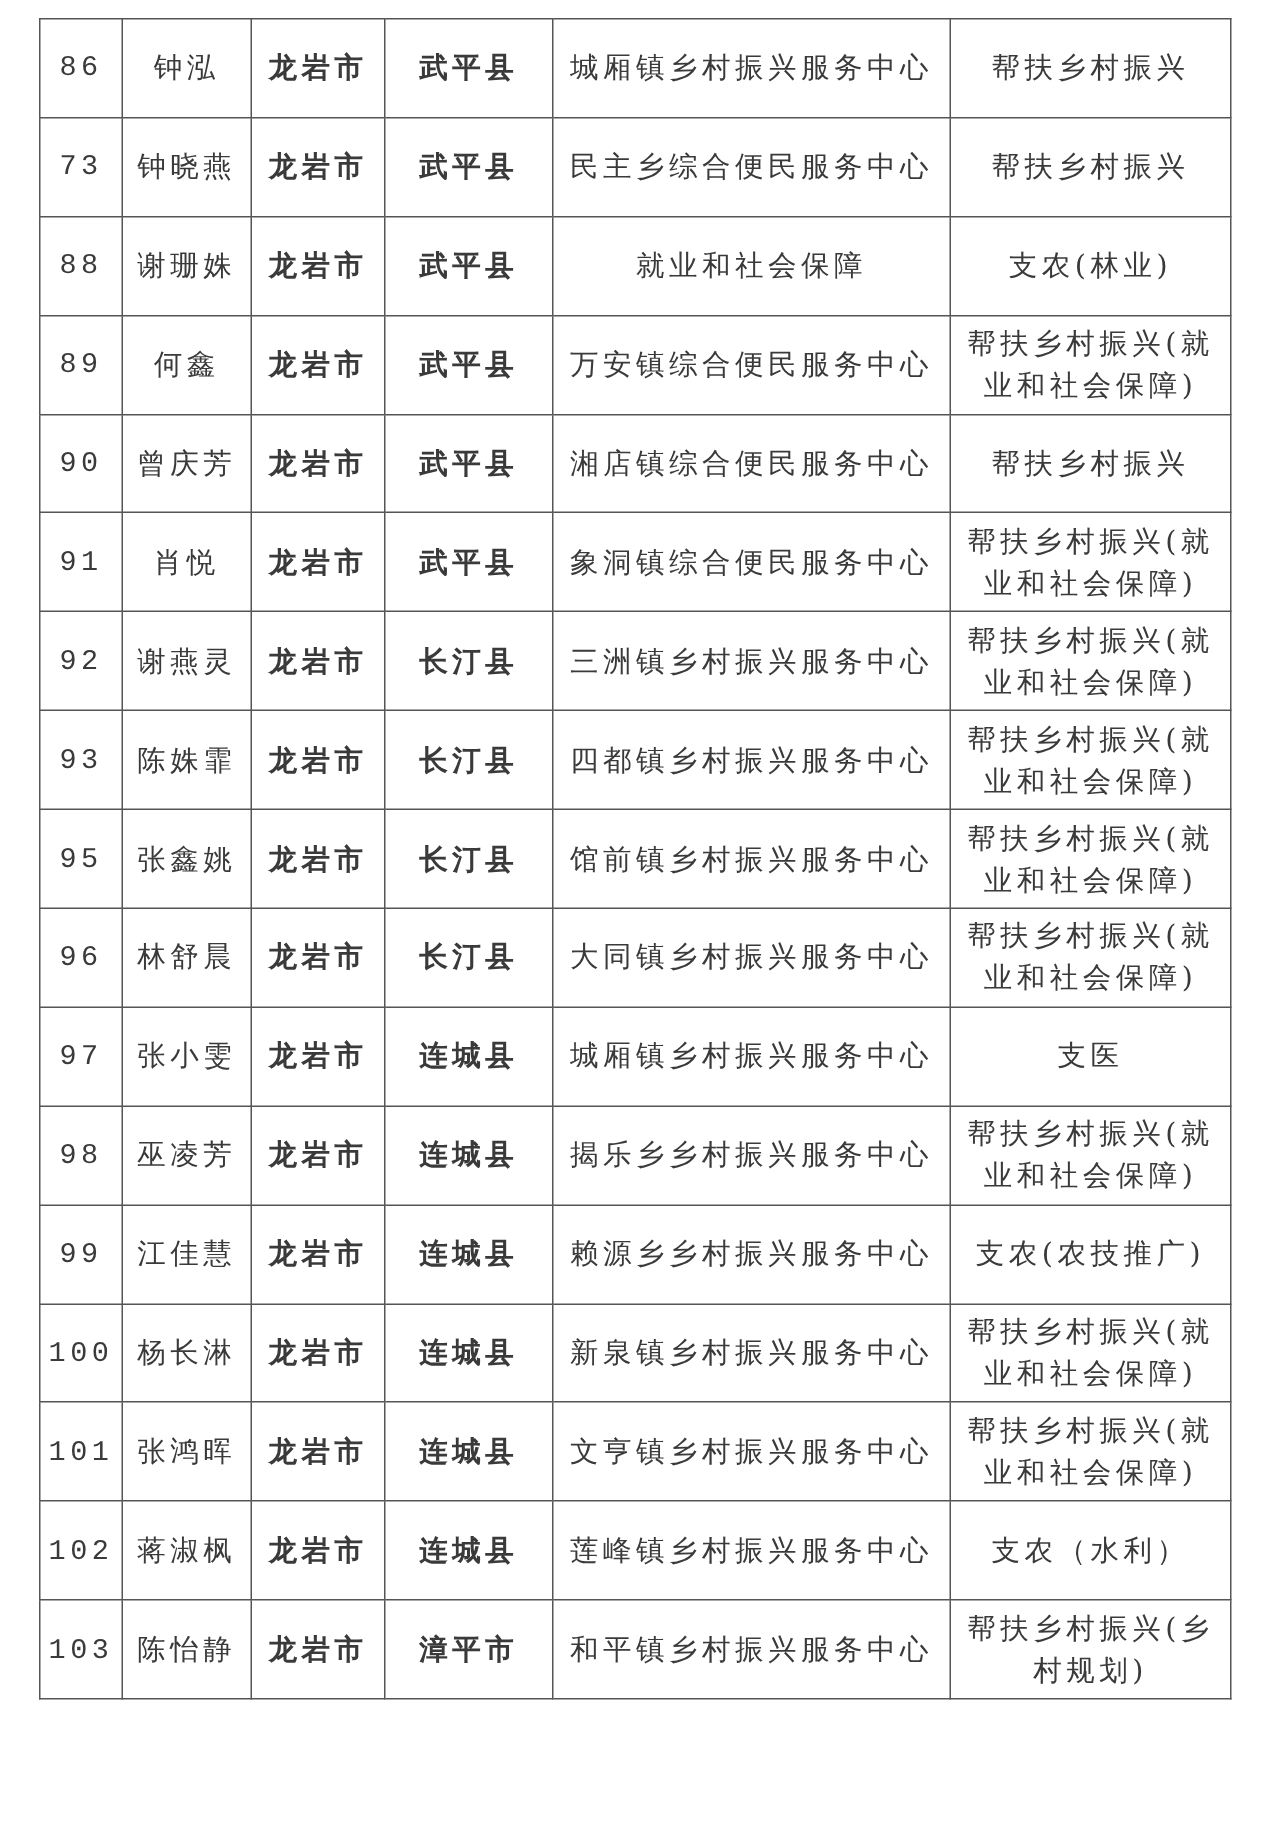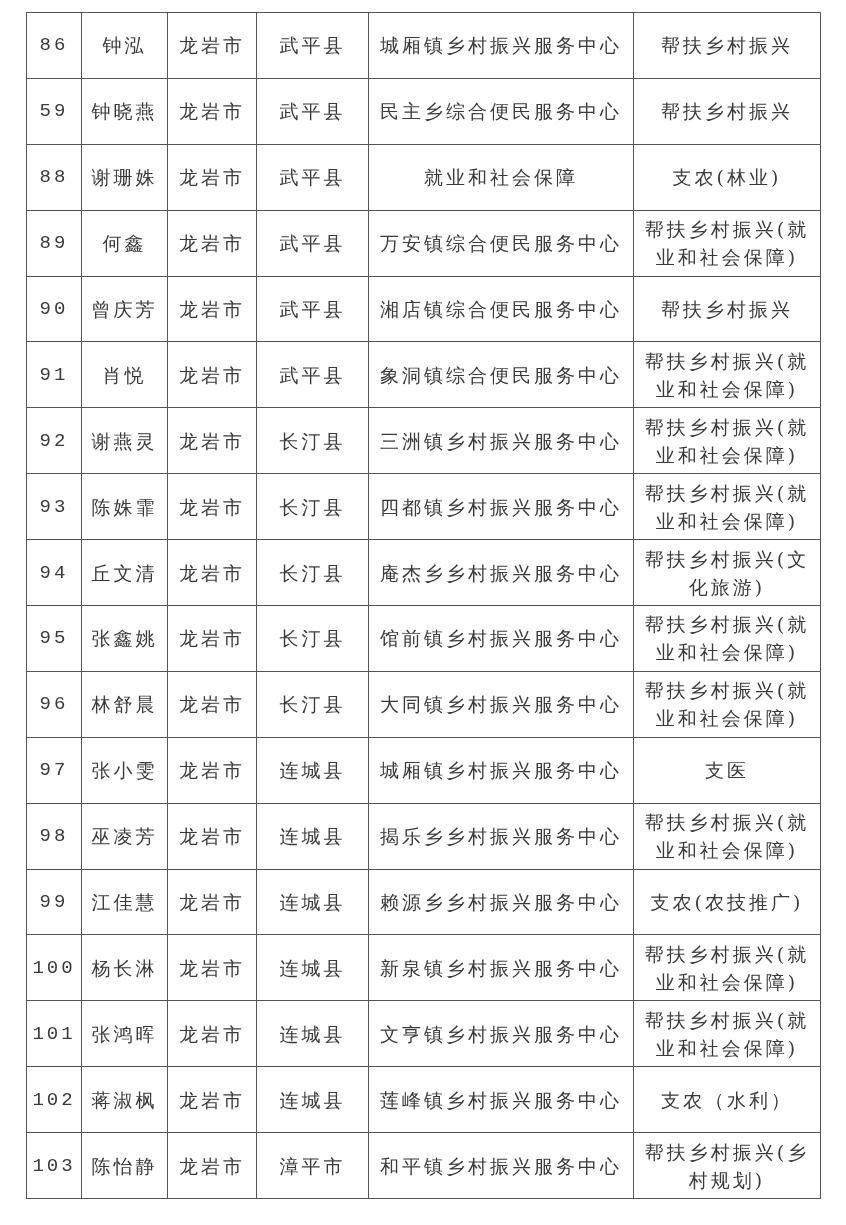--- a/index.html
+++ b/index.html
@@ -5,21 +5,21 @@
   html, body { margin: 0; padding: 0; background: #ffffff; }
   body { width: 846px; height: 1225px; position: relative; overflow: hidden;
          font-family: "DejaVu Serif", "Liberation Serif", serif; color: #3a3a3a; }
   table.roster { position: absolute; left: 26px; top: 12px; border-collapse: collapse;
                  table-layout: fixed; width: 794px; }
   table.roster td { border: 1.3px solid #555; text-align: center; vertical-align: middle;
                     height: 65.9px; padding: 0 4px; font-size: 19px; line-height: 28px;
                     letter-spacing: 3px; box-sizing: border-box; }
   td.c-no { letter-spacing: 0; font-family: Liberation Mono, monospace; font-size: 21px; padding: 0; }
   td.c-name { letter-spacing: 1px; padding: 0; }
-  td.c-city, td.c-county { letter-spacing: 3px; }
+  td.c-city, td.c-county { letter-spacing: 3px; font-weight: bold; }
   td.c-unit { letter-spacing: 4px; margin-left: 16px; }
   td.c-type { letter-spacing: 2px; padding: 0 6px; }
 </style>
 </head>
 <body>
 
 <table class="roster">
   <colgroup>
     <col style="width:55px">
       <col style="width:86px">
@@ -31,21 +31,21 @@
   <tbody id="roster-body">
       <tr>
         <td class="c-no">86</td>
         <td class="c-name">钟泓</td>
         <td class="c-city">龙岩市</td>
         <td class="c-county">武平县</td>
         <td class="c-unit">城厢镇乡村振兴服务中心</td>
         <td class="c-type">帮扶乡村振兴</td>
       </tr>
       <tr>
-        <td class="c-no">59</td>
+        <td class="c-no">73</td>
         <td class="c-name">钟晓燕</td>
         <td class="c-city">龙岩市</td>
         <td class="c-county">武平县</td>
         <td class="c-unit">民主乡综合便民服务中心</td>
         <td class="c-type">帮扶乡村振兴</td>
       </tr>
       <tr>
         <td class="c-no">88</td>
         <td class="c-name">谢珊姝</td>
         <td class="c-city">龙岩市</td>
@@ -85,28 +85,20 @@
         <td class="c-unit">三洲镇乡村振兴服务中心</td>
         <td class="c-type">帮扶乡村振兴(就业和社会保障)</td>
       </tr>
       <tr>
         <td class="c-no">93</td>
         <td class="c-name">陈姝霏</td>
         <td class="c-city">龙岩市</td>
         <td class="c-county">长汀县</td>
         <td class="c-unit">四都镇乡村振兴服务中心</td>
         <td class="c-type">帮扶乡村振兴(就业和社会保障)</td>
-      </tr>
-      <tr>
-        <td class="c-no">94</td>
-        <td class="c-name">丘文清</td>
-        <td class="c-city">龙岩市</td>
-        <td class="c-county">长汀县</td>
-        <td class="c-unit">庵杰乡乡村振兴服务中心</td>
-        <td class="c-type">帮扶乡村振兴(文化旅游)</td>
       </tr>
       <tr>
         <td class="c-no">95</td>
         <td class="c-name">张鑫姚</td>
         <td class="c-city">龙岩市</td>
         <td class="c-county">长汀县</td>
         <td class="c-unit">馆前镇乡村振兴服务中心</td>
         <td class="c-type">帮扶乡村振兴(就业和社会保障)</td>
       </tr>
       <tr>

